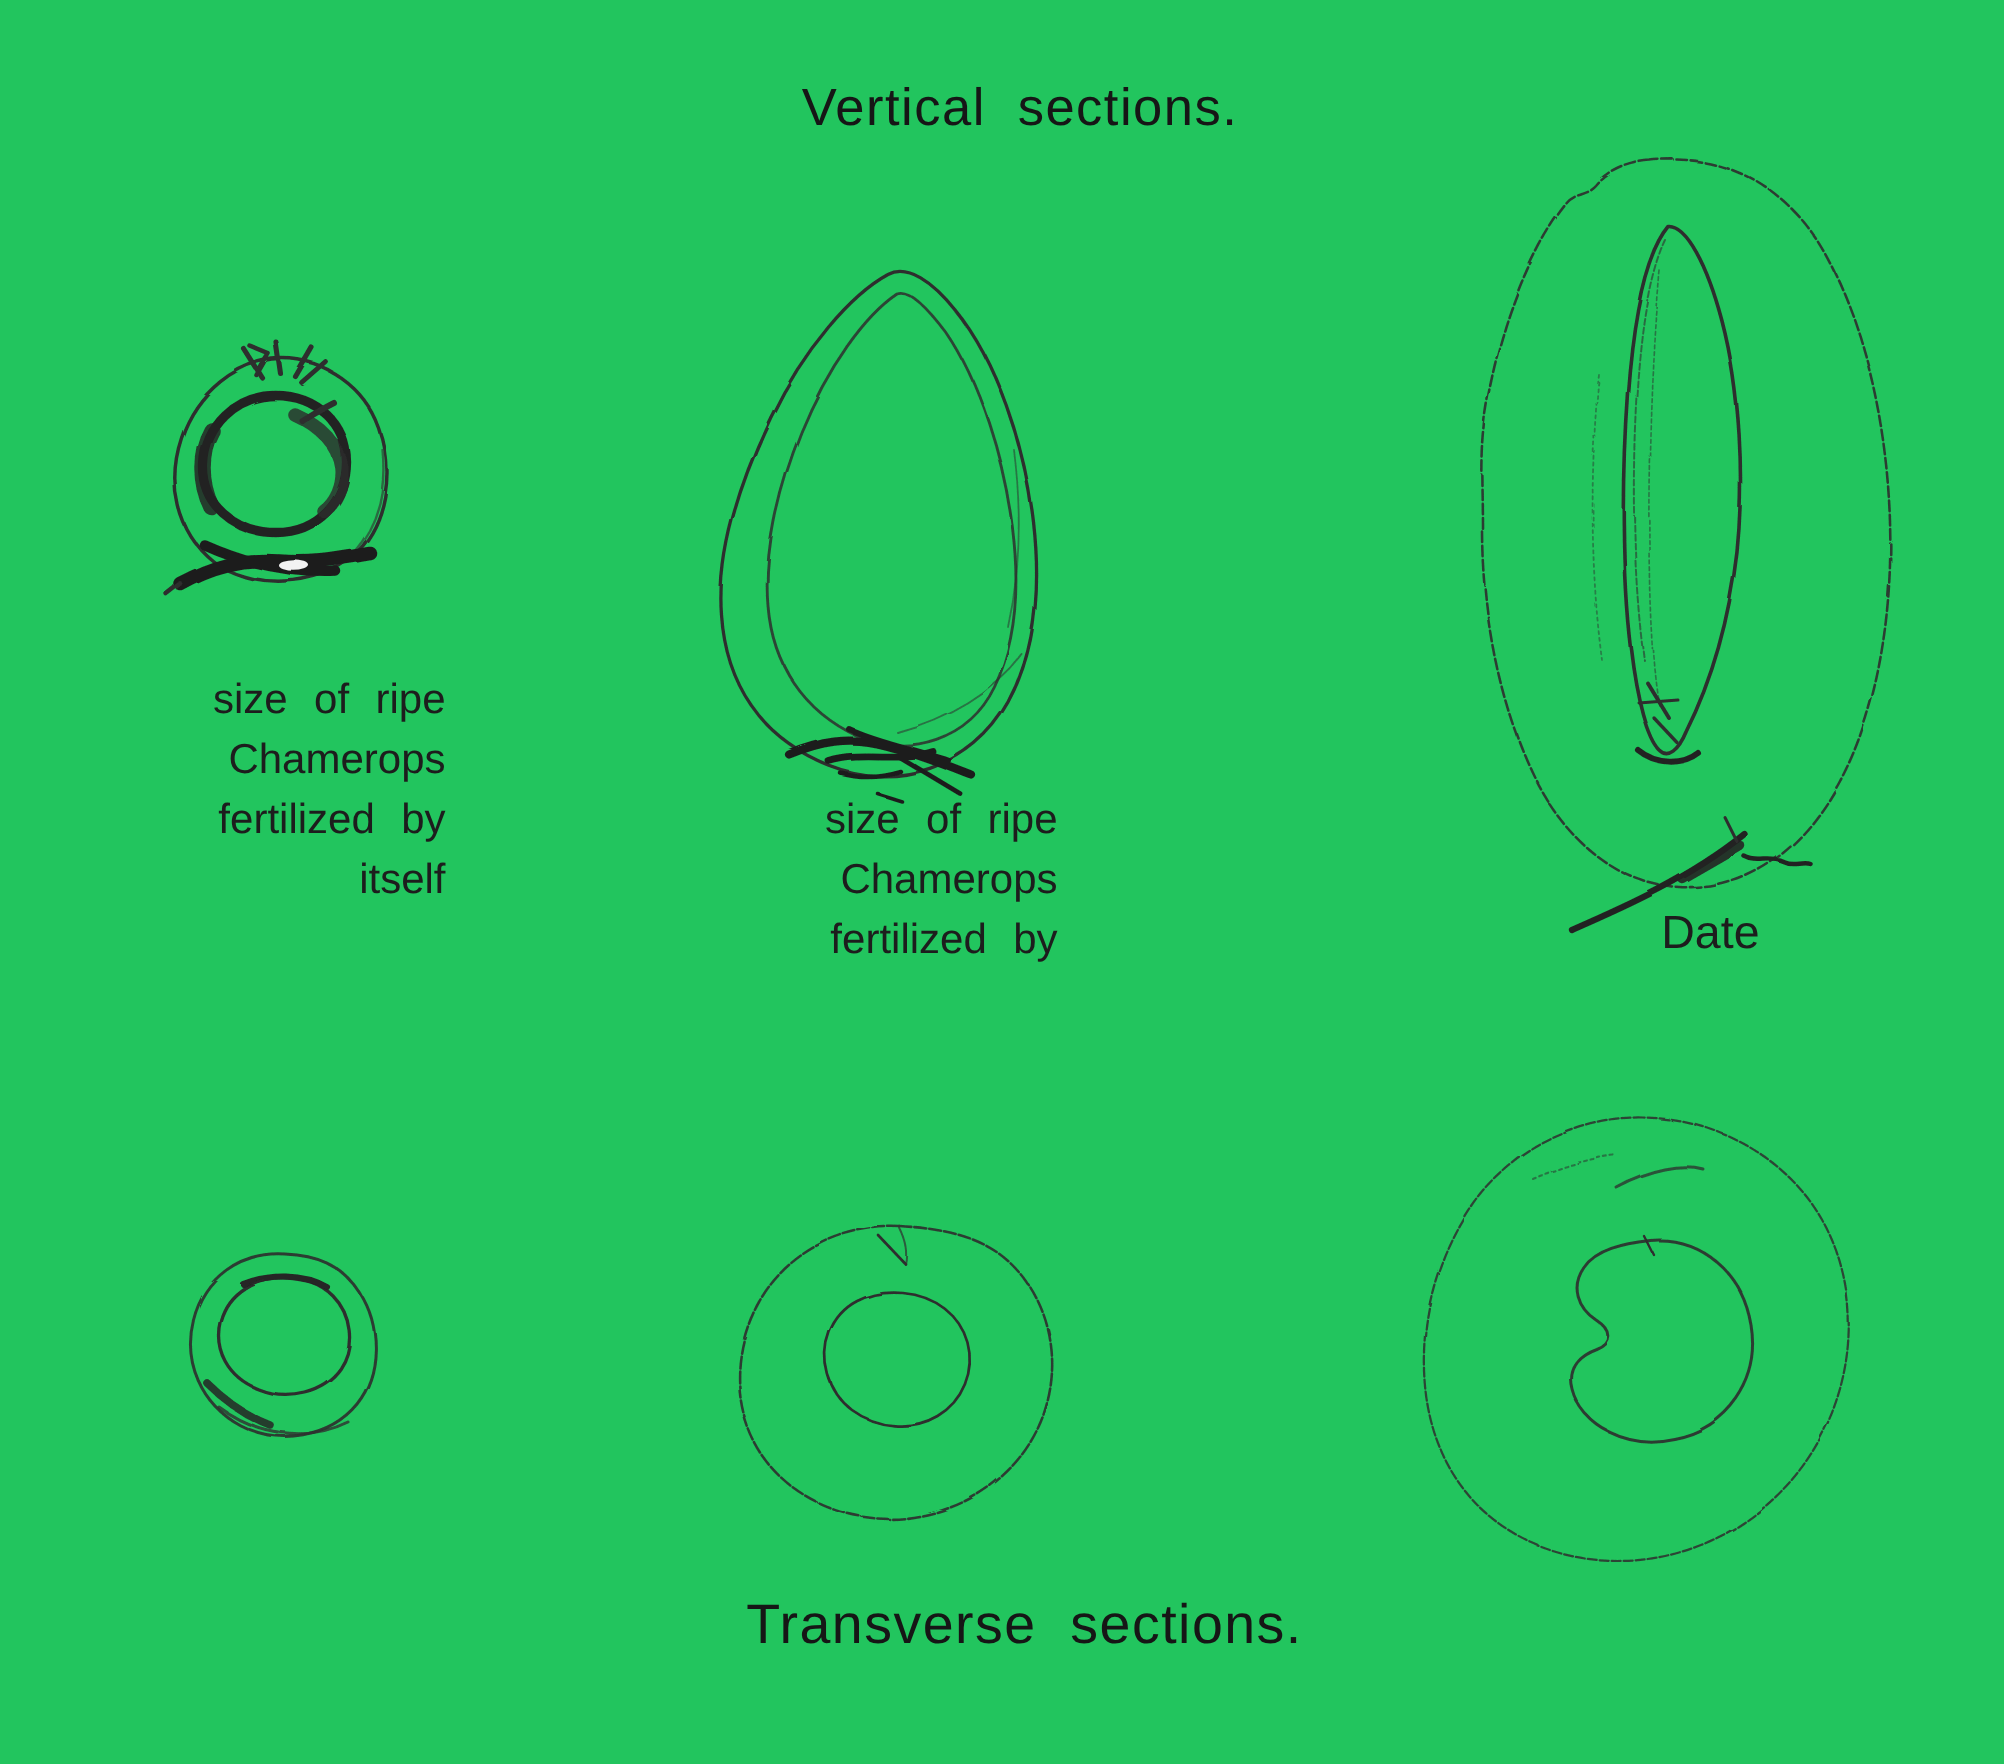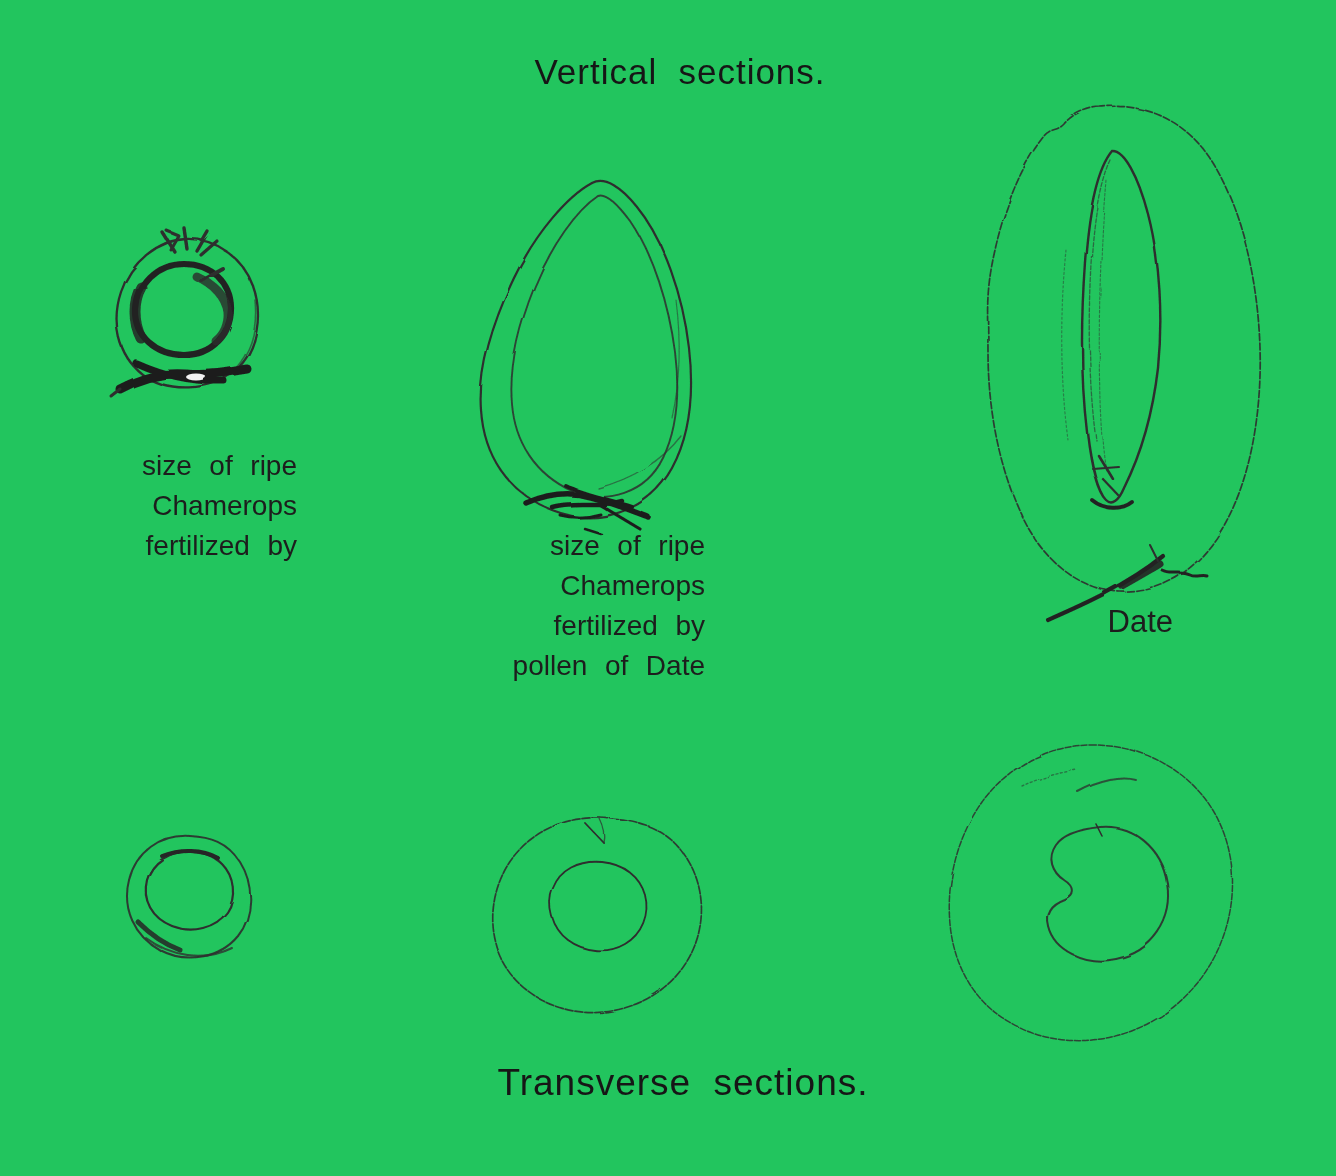--- a/index.html
+++ b/index.html
@@ -72,20 +72,21 @@
       <path d="M 136,363 C 165,376 196,382 224,381" stroke-width="7" stroke="#1e1e1e"></path>
       <path d="M 120,389 L 111,396" stroke-width="3"></path>
       <ellipse cx="196" cy="377" rx="10" ry="3.5" fill="#ffffff" stroke="none" opacity="0.95"></ellipse>
     </g>
   </svg>
 
   <div class="caption caption-left">
     <div>size of ripe</div>
     <div>Chamerops</div>
     <div>fertilized by</div>
+    <div>itself</div>
   </div>
 
   <svg class="fig" style="left:450px;top:165px;" width="265" height="385" viewBox="450 165 265 385">
     <g class="ink" filter="url(#rough)">
 
       <path d="M 592,183 C 568,196 536,232 514,278 C 492,324 478,370 481,410 C 484,455 507,492 552,510 C 597,528 648,512 672,468 C 690,435 694,392 689,348 C 683,296 664,240 637,207 C 622,188 605,176 592,183 Z" stroke-width="2.2"></path>
 
       <path d="M 598,196 C 577,210 552,244 534,288 C 518,328 509,370 512,404 C 515,442 535,474 572,491 C 607,505 646,493 663,458 C 677,429 680,392 675,352 C 669,305 653,254 631,222 C 619,206 606,193 598,196 Z" stroke-width="1.9" opacity="0.85"></path>
       <path d="M 676,300 C 681,340 680,382 672,418" stroke-width="1.2" opacity="0.5"></path>
       <path d="M 598,488 C 632,479 662,461 681,436" stroke-width="1.3" opacity="0.55"></path>
@@ -96,21 +97,20 @@
       <path d="M 600,505 L 640,529" stroke-width="3.2" stroke="#1f1f1f"></path>
       <path d="M 560,515 C 575,519 590,517 600,514" stroke-width="3" stroke="#1f1f1f"></path>
       <path d="M 585,529 L 601,534" stroke-width="2.4" stroke="#1f1f1f"></path>
     </g>
   </svg>
 
   <div class="caption caption-mid">
     <div>size of ripe</div>
     <div>Chamerops</div>
     <div>fertilized by</div>
-    <div>pollen of Date</div>
   </div>
 
   <svg class="fig" style="left:975px;top:92px;" width="310" height="545" viewBox="975 92 310 545">
     <g class="ink" filter="url(#rough)">
 
       <path d="M 1100,107 C 1086,108 1072,114 1064,124 C 1058,131 1050,128 1044,136 C 1026,158 1006,200 995,250 C 985,294 988,312 988,352 C 988,412 1000,470 1022,516 C 1044,562 1080,590 1120,592 C 1162,594 1200,570 1226,522 C 1250,478 1262,414 1260,348 C 1258,282 1243,216 1216,168 C 1190,122 1148,102 1100,107 Z" stroke-width="1.7" stroke-dasharray="7 2.5" opacity="0.9"></path>
 
       <path d="M 1112,151 C 1098,168 1089,208 1085,262 C 1081,318 1081,382 1087,432 C 1091,466 1098,492 1106,500 C 1112,506 1119,500 1124,488 C 1138,460 1152,420 1158,368 C 1163,318 1160,260 1148,214 C 1138,176 1124,150 1112,151 Z" stroke-width="2.4"></path>
       <path d="M 1110,160 C 1098,185 1092,230 1090,285 C 1088,340 1090,395 1096,440" stroke-width="1.3" opacity="0.6" stroke-dasharray="4 2"></path>
       <path d="M 1106,180 C 1100,250 1098,330 1100,400 C 1101,430 1103,455 1106,470" stroke-width="1.1" opacity="0.5" stroke-dasharray="2.5 2"></path>

